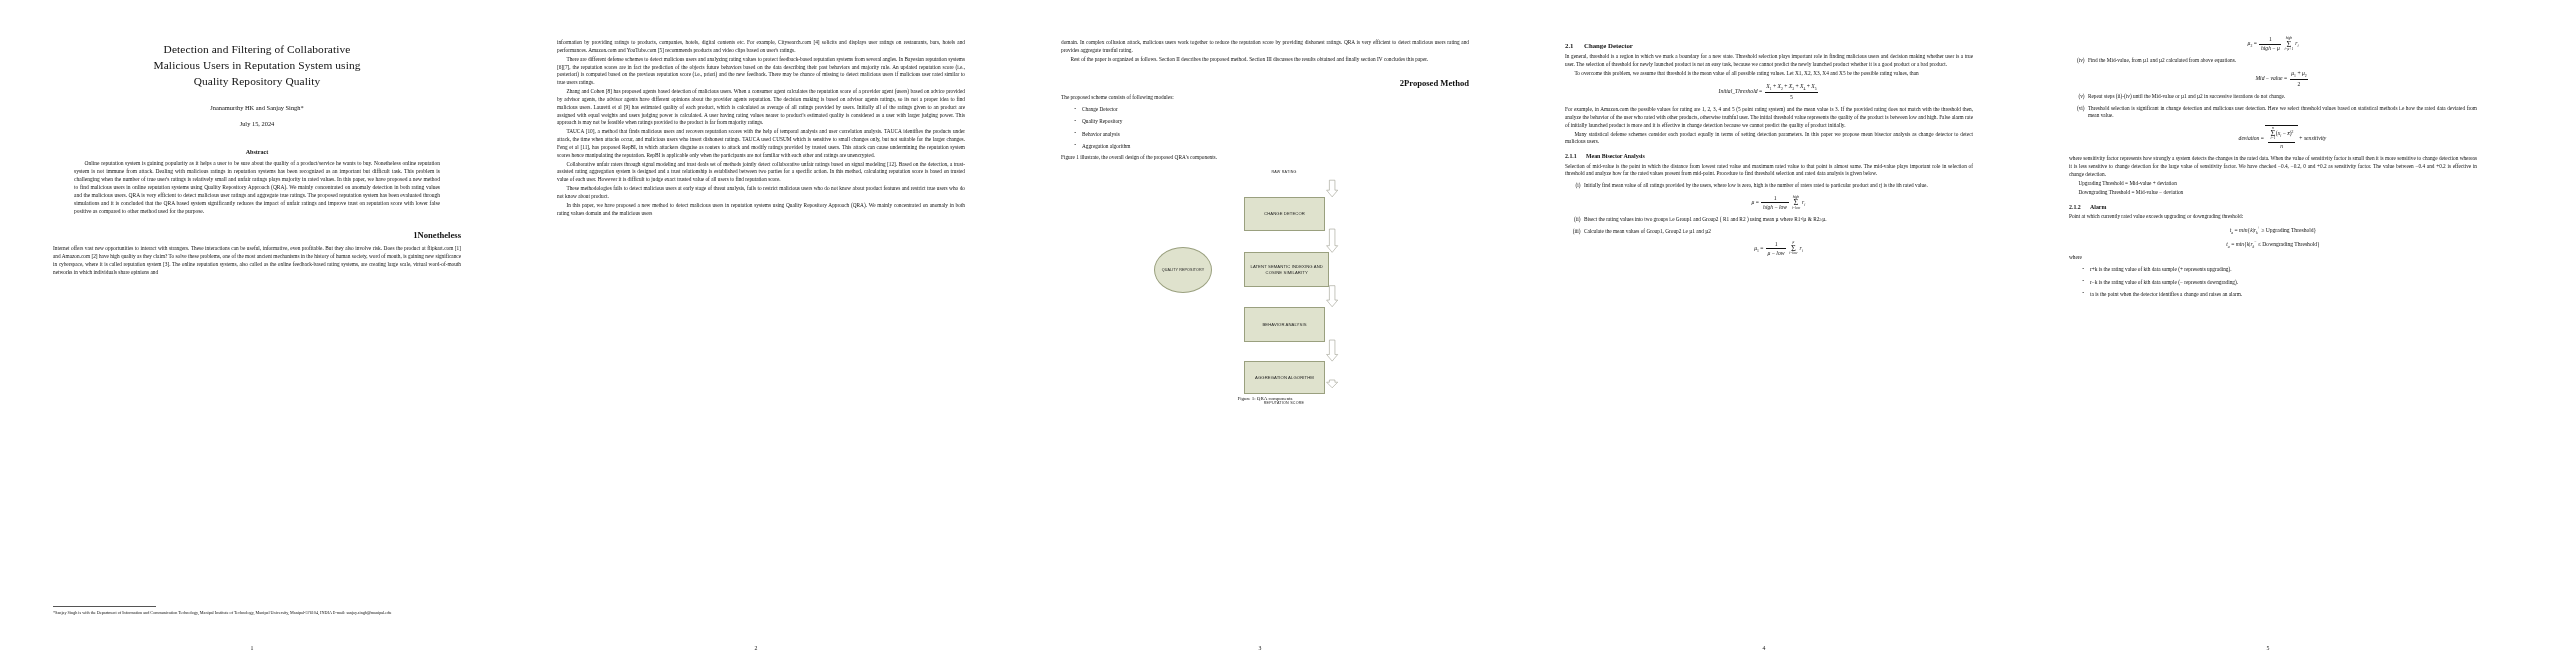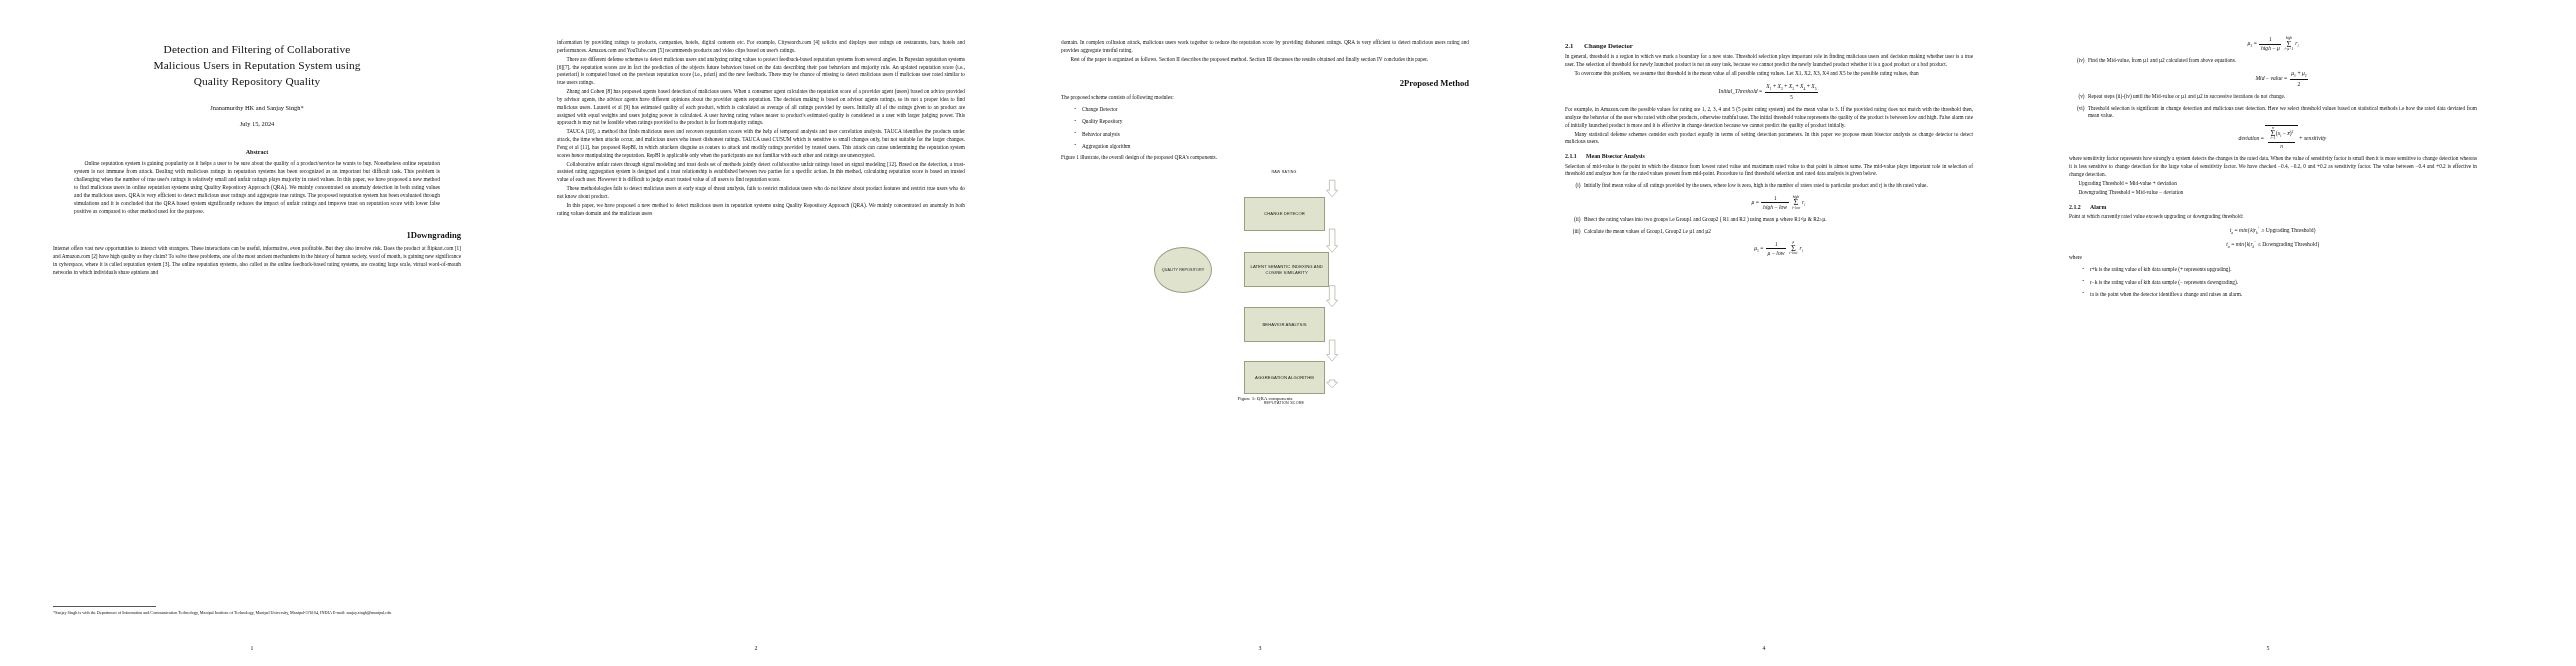--- a/index.html
+++ b/index.html
@@ -140,21 +140,21 @@
         <span>Detection and Filtering of Collaborative</span><br>
         <span>Malicious Users in Reputation System using</span><br>
         <span>Quality Repository Quality</span>
       </h1>
       <div class="authors">Jnanamurthy HK and Sanjay Singh*</div>
       <div class="date">July 15, 2024</div>
       <div class="abs-head">Abstract</div>
       <div class="abstract">Online reputation system is gaining popularity as it helps a user to be sure about the quality of a product/service he wants to buy. Nonetheless online reputation system is not immune from attack. Dealing with malicious ratings in reputation systems has been recognized as an important but difficult task. This problem is challenging when the number of true user's ratings is relatively small and unfair ratings plays majority in rated values. In this paper, we have proposed a new method to find malicious users in online reputation systems using Quality Repository Approach (QRA). We mainly concentrated on anomaly detection in both rating values and the malicious users. QRA is very efficient to detect malicious user ratings and aggregate true ratings. The proposed reputation system has been evaluated through simulations and it is concluded that the QRA based system significantly reduces the impact of unfair ratings and improve trust on reputation score with lower false positive as compared to other method used for the purpose.</div>
 
       <h2 class="sec">
-        <span class="num">1</span><span>Downgrading</span>
+        <span class="num">1</span><span>Nonetheless</span>
       </h2>
       <p class="body">Internet offers vast new opportunities to interact with strangers. These interactions can be useful, informative, even profitable. But they also involve risk. Does the product at flipkart.com [1] and Amazon.com [2] have high quality as they claim? To solve these problems, one of the most ancient mechanisms in the history of human society, word of mouth, is gaining new significance in cyberspace, where it is called reputation system [3]. The online reputation systems, also called as the online feedback-based rating systems, are creating large scale, virtual word-of-mouth networks in which individuals share opinions and</p>
 
       <div class="footnote-wrap">
         <div class="footnote-rule"></div>
         <div class="footnote">*Sanjay Singh is with the Department of Information and Communication Technology, Manipal Institute of Technology, Manipal University, Manipal-576104, INDIA E-mail: sanjay.singh@manipal.edu</div>
       </div>
     </div>
     <div class="folio">1</div>
   </div>

